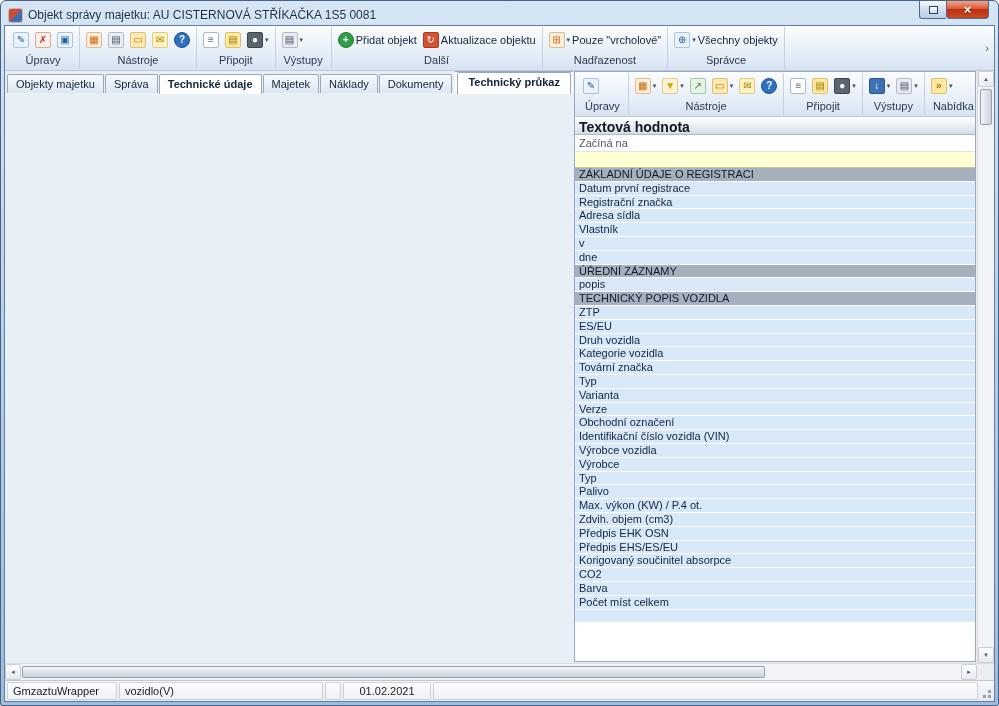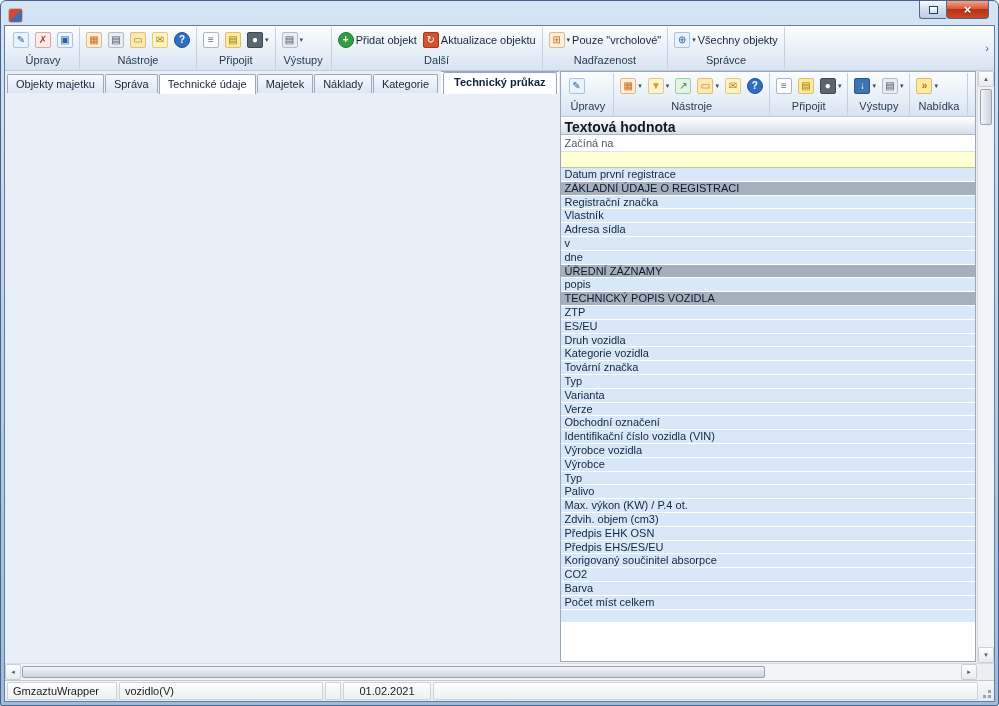--- a/index.html
+++ b/index.html
@@ -55,21 +55,21 @@
   [data-name="filter-icon"]{background:#fdf4d8;color:#d9a400;border:1px solid #e0cc80}
   [data-name="export-icon"]{background:#e6f4e6;color:#2f7d32;border:1px solid #9fcba1}
 
   
   .body-row{flex:1;display:flex;overflow:hidden}
   .body-left{flex:1;display:flex;flex-direction:row;overflow:hidden}
 
   .tabbar{height:22px;flex:0 0 22px;display:flex;align-items:flex-end;padding:0 2px;background:#e9eff7}
   .tab{font-size:11px;color:#15253c;padding:3px 8px;background:linear-gradient(#f6f9fc,#dde7f2);
     border:1px solid #99a8bc;border-bottom:none;border-radius:2px 2px 0 0;margin-right:1px;white-space:nowrap}
-  .tab.active{background:#fff;font-weight:normal;position:relative;z-index:2;padding-bottom:4px;margin-bottom:-1px}
+  .tab.active{background:#fff;font-weight:bold;position:relative;z-index:2;padding-bottom:4px;margin-bottom:-1px}
 
   .subtabbar{height:22px;flex:0 0 22px;background:#fff;border-top:1px solid #99a8bc;display:flex;padding:0 2px}
   .subtab{font-size:11px;font-weight:bold;color:#10223c;padding:3px 10px;background:#fff;
     border:1px solid #99a8bc;border-bottom:none;border-radius:2px 2px 0 0;position:relative;z-index:2;margin-bottom:-1px;white-space:nowrap}
 
   .panel{flex:1;display:flex;flex-direction:column;border:1px solid #99a8bc;margin:0 1px 1px;overflow:hidden;background:#fff}
 
   
   .grid{flex:1;display:flex;flex-direction:column;overflow:hidden;background:#fff}
   .c1{width:770px;flex:0 0 770px;border-right:1px solid #b6c1cf}
@@ -112,20 +112,21 @@
   .s1{width:110px}.s2{width:204px}.s3{width:16px;padding:0}.s4{width:88px;justify-content:center}.s5{flex:1}
   .grip{width:14px;display:flex;align-items:flex-end;justify-content:flex-end;padding:3px 2px}
   .grip i{display:block;width:3px;height:3px;background:#9aa3ad;box-shadow:-5px 0 0 #9aa3ad,0 -5px 0 #9aa3ad}
 </style>
 </head>
 <body>
 
 <div class="window" data-name="app-window">
   <div class="titlebar" data-name="titlebar">
     <span data-name="app-icon"></span>
+    <span class="title-text" data-name="window-title">Objekt správy majetku: AU CISTERNOVÁ STŘÍKAČKA 1S5 0081</span>
     <div class="win-btns" data-name="window-controls">
       <div class="wbtn" data-name="restore-button">
           <span class="restore-box" data-name="restore-icon"></span>
         </div>
       <div class="wbtn" data-name="close-button">
           <span data-name="close-icon">×</span>
         </div>
     </div>
   </div>
 
@@ -230,21 +231,21 @@
 
     <div class="body-row" data-name="content-area">
       <div class="body-left" data-name="content-left">
 
         <div class="tabbar" data-name="tab-bar">
             <span class="tab" data-name="tab-objekty-majetku">Objekty majetku</span>
             <span class="tab" data-name="tab-sprava">Správa</span>
             <span class="tab active" data-name="tab-technicke-udaje">Technické údaje</span>
             <span class="tab" data-name="tab-majetek">Majetek</span>
             <span class="tab" data-name="tab-naklady">Náklady</span>
-            <span class="tab" data-name="tab-dokumenty">Kategorie</span>
+            <span class="tab" data-name="tab-dokumenty">Dokumenty</span>
           </div>
         <div class="subtabbar" data-name="subtab-bar">
             <span class="subtab active" data-name="subtab-technicky-prukaz">Technický průkaz</span>
           </div>
 
         <div class="panel" data-name="technicky-prukaz-panel">
           <div class="toolbar table-toolbar" data-name="table-toolbar">
               <div class="tb-group" data-name="toolbar-group-upravy">
                 <div class="tb-icons">
                   <span class="tb-btn" data-name="edit-button">
@@ -330,38 +331,38 @@
               </div>
               <div class="c2" data-name="filter-operator-right">
                 <span data-name="filter-operator-right-label">Začíná na</span>
               </div>
             </div>
             <div class="yrow" data-name="filter-input-row">
               <div class="c1" data-name="filter-input-left"></div>
               <div class="c2" data-name="filter-input-right"></div>
             </div>
             <div class="rows" data-name="grid-rows">
-                <div class="row data" data-name="table-row">
-                  <div class="c1" data-name="row-label-cell">Datum první registrace</div>
-                  <div class="c2" data-name="row-value-cell"></div>
-                </div>
                 <div class="row section" data-name="section-row">
                   <div class="c1" data-name="row-label-cell">ZÁKLADNÍ ÚDAJE O REGISTRACI</div>
                   <div class="c2" data-name="row-value-cell"></div>
                 </div>
                 <div class="row data" data-name="table-row">
+                  <div class="c1" data-name="row-label-cell">Datum první registrace</div>
+                  <div class="c2" data-name="row-value-cell"></div>
+                </div>
+                <div class="row data" data-name="table-row">
                   <div class="c1" data-name="row-label-cell">Registrační značka</div>
                   <div class="c2" data-name="row-value-cell"></div>
                 </div>
                 <div class="row data" data-name="table-row">
+                  <div class="c1" data-name="row-label-cell">Adresa sídla</div>
+                  <div class="c2" data-name="row-value-cell"></div>
+                </div>
+                <div class="row data" data-name="table-row">
                   <div class="c1" data-name="row-label-cell">Vlastník</div>
-                  <div class="c2" data-name="row-value-cell"></div>
-                </div>
-                <div class="row data" data-name="table-row">
-                  <div class="c1" data-name="row-label-cell">Adresa sídla</div>
                   <div class="c2" data-name="row-value-cell"></div>
                 </div>
                 <div class="row data" data-name="table-row">
                   <div class="c1" data-name="row-label-cell">v</div>
                   <div class="c2" data-name="row-value-cell"></div>
                 </div>
                 <div class="row data" data-name="table-row">
                   <div class="c1" data-name="row-label-cell">dne</div>
                   <div class="c2" data-name="row-value-cell"></div>
                 </div>

